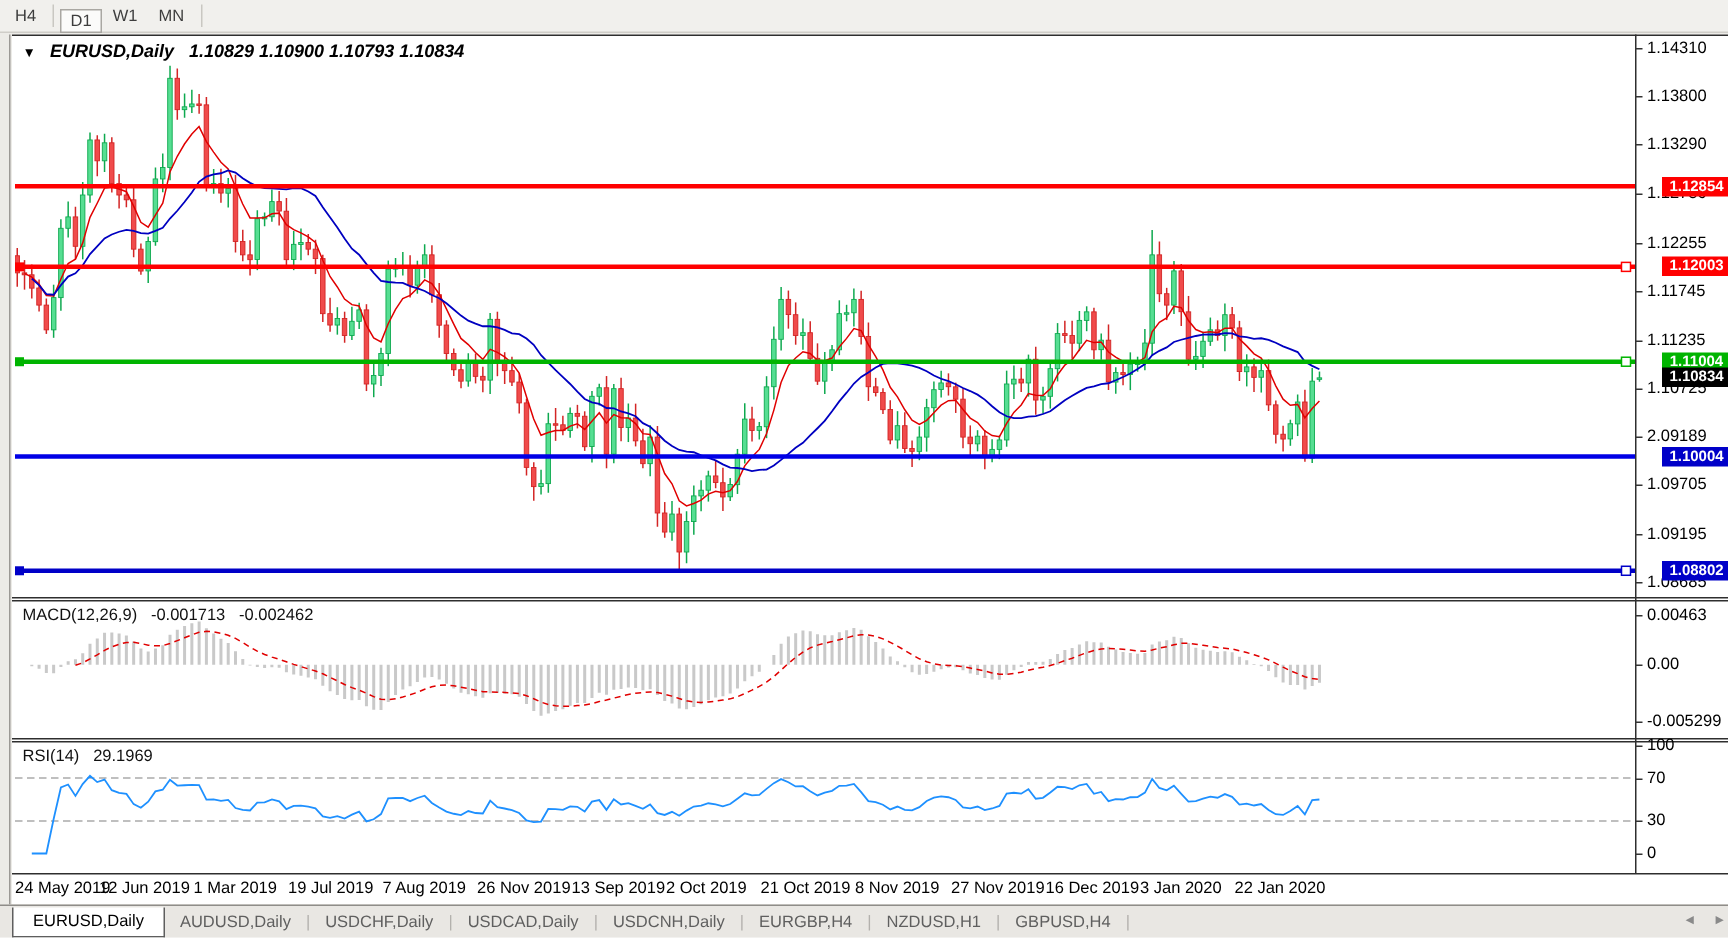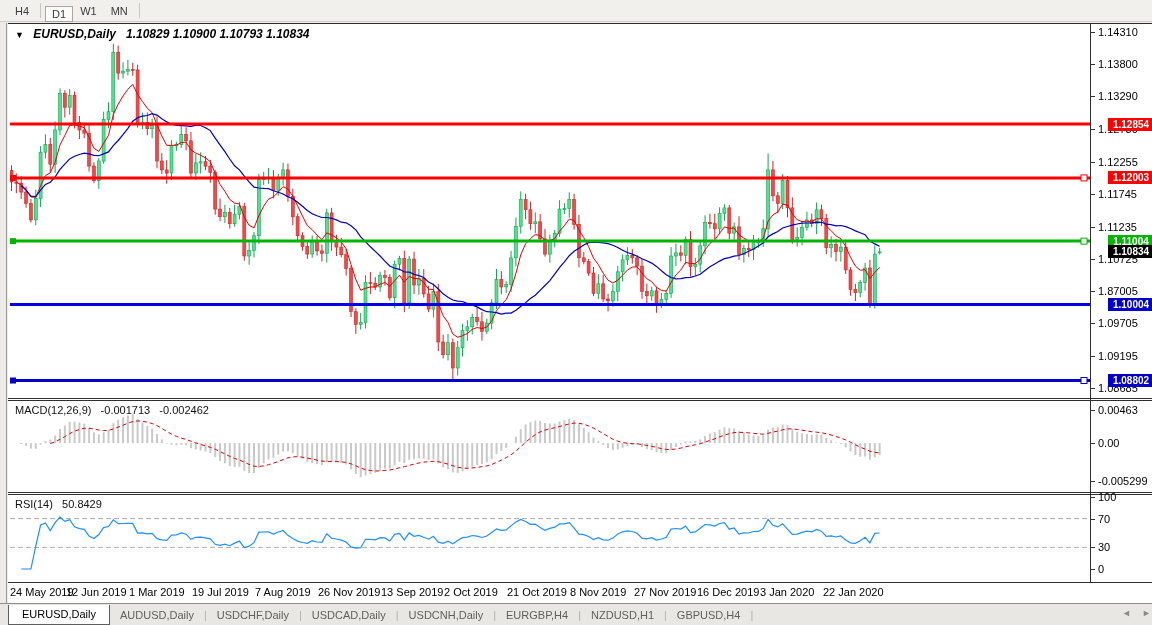--- a/index.html
+++ b/index.html
@@ -2,21 +2,21 @@
 <html><head>
 <meta charset="utf-8">
 <style>
   html,body{margin:0;padding:0;}
   body{
     width:1152px;height:625px;position:relative;overflow:hidden;
     background:#ECEBE7;font-family:"Liberation Sans",sans-serif;font-size:11px;
     -webkit-font-smoothing:none;
   }
   #toolbar{position:absolute;left:0;top:0;width:1152px;height:22px;background:#F1F0ED;
-    border-bottom:1px solid #CFCDC8;display:flex;align-items:center;padding-left:8px;box-sizing:border-box;}
+    border-bottom:1px solid #CFCDC8;display:flex;align-items:center;padding-left:3px;box-sizing:border-box;}
   .tfbtn{padding:2px 7px;color:#3d3d3d;font-size:11px;cursor:default;}
   .tfbtn.active{background:#FBFBFA;border:1px solid #A9A7A2;padding:1px 6px;margin-top:6px;}
   .tbsep{width:1px;height:15px;background:#C9C7C2;margin:0 4px;}
   #winedge{position:absolute;left:6px;top:23px;width:1px;height:580px;background:#9B9995;}
   #chartwin{position:absolute;left:8px;top:23px;width:1144px;height:580px;background:#fff;}
   .sep{position:absolute;left:0;width:1144px;height:1px;background:#2E2E2E;}
   #vsep{position:absolute;left:1082px;top:0;width:1px;height:559px;background:#2E2E2E;}
   .plot{position:absolute;left:2px;width:1080px;background:#fff;}
   #title{position:absolute;left:7px;top:4px;font-size:12px;font-weight:bold;color:#000;white-space:nowrap;font-style:italic;}
   #title .tri{font-size:9px;margin-right:6px;}
@@ -632,42 +632,42 @@
   <div class="indlabel" style="top:381px;">
     <span>MACD(12,26,9)</span>
     <span>&nbsp;</span>
     <span>-0.001713</span>
     <span>&nbsp;</span>
     <span>-0.002462</span>
   </div>
   <div class="indlabel" style="top:475px;">
     <span>RSI(14)</span>
     <span>&nbsp;</span>
-    <span>50.8429</span>
+    <span>29.1969</span>
   </div>
 
   <div id="price-axis">
       <div class="pdash" style="top:9px"></div>
       <div class="ptick" style="top:3px">1.14310</div>
       <div class="pdash" style="top:41px"></div>
       <div class="ptick" style="top:35px">1.13800</div>
       <div class="pdash" style="top:73px"></div>
       <div class="ptick" style="top:67px">1.13290</div>
       <div class="pdash" style="top:106px"></div>
       <div class="ptick" style="top:100px">1.12780</div>
       <div class="pdash" style="top:139px"></div>
       <div class="ptick" style="top:133px">1.12255</div>
       <div class="pdash" style="top:171px"></div>
       <div class="ptick" style="top:165px">1.11745</div>
       <div class="pdash" style="top:204px"></div>
       <div class="ptick" style="top:198px">1.11235</div>
       <div class="pdash" style="top:236px"></div>
       <div class="ptick" style="top:230px">1.10725</div>
       <div class="pdash" style="top:268px"></div>
-      <div class="ptick" style="top:262px">1.87005</div>
+      <div class="ptick" style="top:262px">2.09189</div>
       <div class="pdash" style="top:300px"></div>
       <div class="ptick" style="top:294px">1.09705</div>
       <div class="pdash" style="top:333px"></div>
       <div class="ptick" style="top:327px">1.09195</div>
       <div class="pdash" style="top:365px"></div>
       <div class="ptick" style="top:359px">1.08685</div>
       <div class="plabel" style="top:95px;background:#FF0000">1.12854</div>
       <div class="plabel" style="top:148px;background:#FF0000">1.12003</div>
       <div class="plabel" style="top:212px;background:#00B400">1.11004</div>
       <div class="plabel" style="top:275px;background:#0000C8">1.10004</div>

